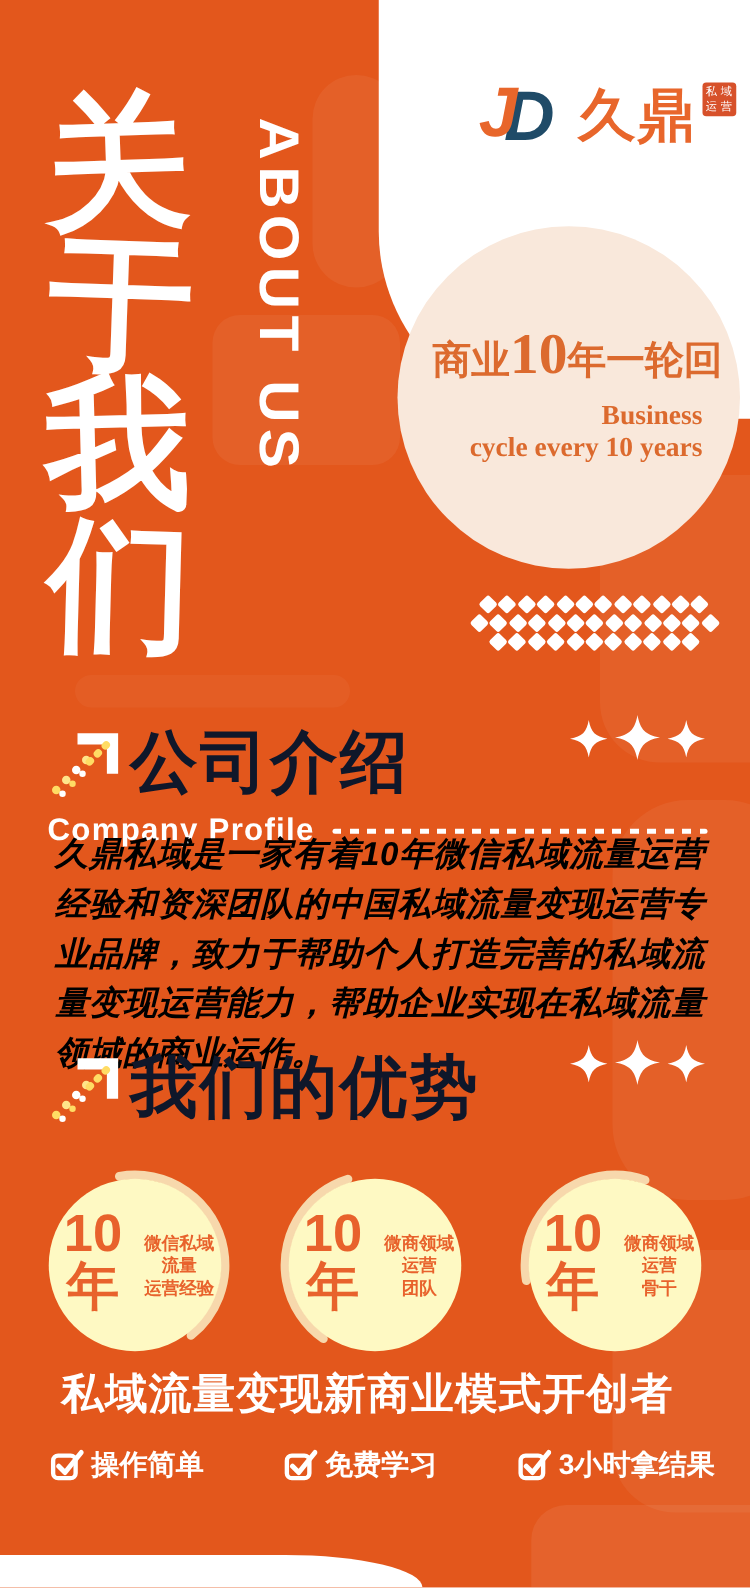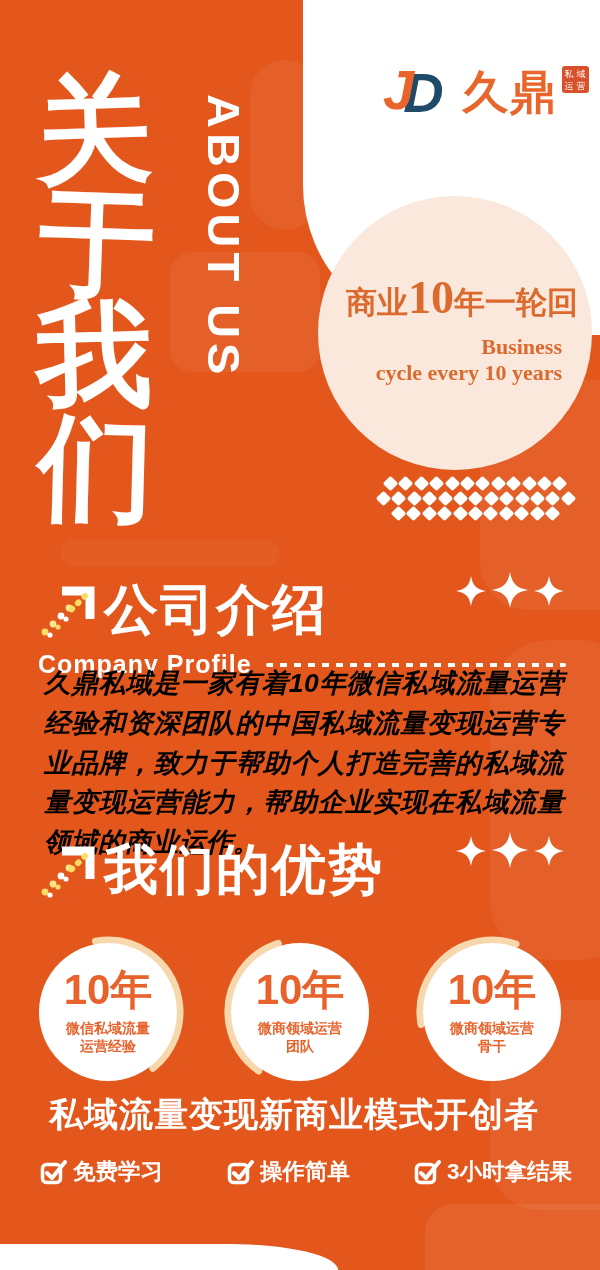--- a/index.html
+++ b/index.html
@@ -23,21 +23,21 @@
   .top-blob{position:absolute;left:303px;top:-60px;width:380px;height:395px;background:#ffffff;border-radius:0 0 0 150px;}
   .logo{position:absolute;left:383px;top:60px;display:flex;align-items:center;}
   .logo-mark{display:flex;align-items:center;font-style:italic;font-weight:bold;letter-spacing:-3px;}
   .logo-j{font-size:56px;color:#E8662B;transform:translateY(-3px);}
   .logo-d{font-size:56px;color:#1F4B68;margin-left:-8px;}
   .logo-name{font-size:46px;font-weight:bold;color:#E8662B;margin-left:22px;letter-spacing:1px;}
   .logo-badge{width:27px;height:27px;background:#D7512A;border-radius:3px;margin-left:5px;display:grid;grid-template-columns:1fr 1fr;place-items:center;padding:1px;box-sizing:border-box;align-self:flex-start;margin-top:6px;}
   .logo-badge span{font-size:10px;line-height:11px;color:#fff;transform:scale(0.9);}
 
   
-  .hero-circle{position:absolute;left:318px;top:196px;width:274px;height:274px;border-radius:50%;background:#F9E8DB;}
+  .hero-circle{position:absolute;left:318px;top:181px;width:274px;height:274px;border-radius:50%;background:#F9E8DB;}
   .hc-zh{position:absolute;left:28px;top:86px;white-space:nowrap;color:#DC6A2E;font-family:"Liberation Serif","DejaVu Serif",serif;font-weight:bold;font-size:31px;}
   .hc-zh .num{font-size:46px;line-height:0;}
   .hc-en{position:absolute;right:30px;top:138px;text-align:right;color:#DC6A2E;font-family:"Liberation Serif","DejaVu Serif",serif;font-weight:bold;font-size:22px;line-height:1.2;}
 
   
   .title-zh{position:absolute;left:36px;top:74px;display:flex;flex-direction:column;color:#fff;font-weight:900;font-size:116px;line-height:0.97;}
   .title-zh span{display:block;}
   .title-zh span:nth-child(1){transform:rotate(-2deg);}
   .title-zh span:nth-child(2){transform:rotate(2deg) translateX(3px);}
   .title-zh span:nth-child(3){transform:rotate(-1.5deg);}
@@ -49,34 +49,34 @@
   .d-row{display:flex;height:11px;margin-top:4px;}
   .d-row i{width:11px;height:11px;margin-right:4.4px;background:#fff;transform:rotate(45deg);border-radius:2px;flex:none;}
   .d-row.r0{margin-left:7px;margin-top:0;}
   .d-row.r2{margin-left:15px;}
 
   
   .sec{position:absolute;left:38px;right:34px;}
   .sec.company{top:574px;}
   .sec.advantages{top:834px;}
   .sec-row{display:flex;align-items:center;position:relative;}
-  .sec-title{color:#ffffff;font-weight:900;font-size:54px;letter-spacing:2px;margin-left:8px;}
+  .sec-title{color:#0f172a;font-weight:900;font-size:54px;letter-spacing:2px;margin-left:8px;}
   .sec-stars{position:absolute;right:2px;top:2px;display:flex;align-items:flex-start;}
   .sec-sub{display:flex;align-items:center;margin-top:3px;}
   .sec-sub-label{color:#fff;font-weight:bold;font-size:25px;letter-spacing:1px;white-space:nowrap;}
   .dash{flex:1;margin-left:14px;height:4px;background:repeating-linear-gradient(90deg,#fff 0 7px,transparent 7px 14px);border-radius:2px;}
 
   
   .paragraph{position:absolute;left:44px;right:36px;top:664px;color:#000000;font-size:26.5px;font-weight:600;line-height:1.5;text-align:justify;letter-spacing:0.5px;font-style:italic;}
 
   
   .adv{position:absolute;top:936px;left:0;width:600px;display:flex;justify-content:space-between;padding:0 32px;box-sizing:border-box;}
   .adv-item{position:relative;width:152px;height:152px;}
   .adv-ring{position:absolute;inset:0;}
-  .adv-circle{position:absolute;inset:7px;border-radius:50%;background:#ffffff;display:flex;flex-direction:column;align-items:center;justify-content:center;text-align:center;}
+  .adv-circle{position:absolute;inset:7px;border-radius:50%;background:#fef9c3;display:flex;flex-direction:row;align-items:center;justify-content:center;text-align:center;}
   .adv-value{color:#E8622C;font-size:42px;font-weight:900;line-height:1;margin-bottom:8px;}
   .adv-desc{color:#E8622C;font-size:14px;font-weight:800;line-height:1.3;}
 
   
   .slogan{position:absolute;left:0;top:1092px;width:588px;text-align:center;color:#fff;font-weight:900;font-size:34px;letter-spacing:1px;}
   .checklist{position:absolute;left:40px;right:28px;top:1156px;display:flex;justify-content:space-between;align-items:center;}
   .check-item{display:flex;align-items:center;color:#fff;font-weight:800;font-size:22.5px;white-space:nowrap;}
   .check-item svg{margin-right:6px;flex:none;}
 
   
@@ -276,28 +276,28 @@
   </div>
 
   <div class="slogan">私域流量变现新商业模式开创者</div>
 
   <div class="checklist">
     <div class="check-item">
       <svg width="27" height="27" viewBox="0 0 27 27">
         <rect x="2.5" y="6.5" width="18" height="18" rx="4" fill="none" stroke="#fff" stroke-width="3.5"></rect>
         <polyline points="7,15 12,20 25,4" fill="none" stroke="#fff" stroke-width="4" stroke-linecap="round" stroke-linejoin="round"></polyline>
       </svg>
-      <span>免费学习</span>
+      <span>操作简单</span>
     </div>
     <div class="check-item">
       <svg width="27" height="27" viewBox="0 0 27 27">
         <rect x="2.5" y="6.5" width="18" height="18" rx="4" fill="none" stroke="#fff" stroke-width="3.5"></rect>
         <polyline points="7,15 12,20 25,4" fill="none" stroke="#fff" stroke-width="4" stroke-linecap="round" stroke-linejoin="round"></polyline>
       </svg>
-      <span>操作简单</span>
+      <span>免费学习</span>
     </div>
     <div class="check-item">
       <svg width="27" height="27" viewBox="0 0 27 27">
         <rect x="2.5" y="6.5" width="18" height="18" rx="4" fill="none" stroke="#fff" stroke-width="3.5"></rect>
         <polyline points="7,15 12,20 25,4" fill="none" stroke="#fff" stroke-width="4" stroke-linecap="round" stroke-linejoin="round"></polyline>
       </svg>
       <span>3小时拿结果</span>
     </div>
   </div>
 

